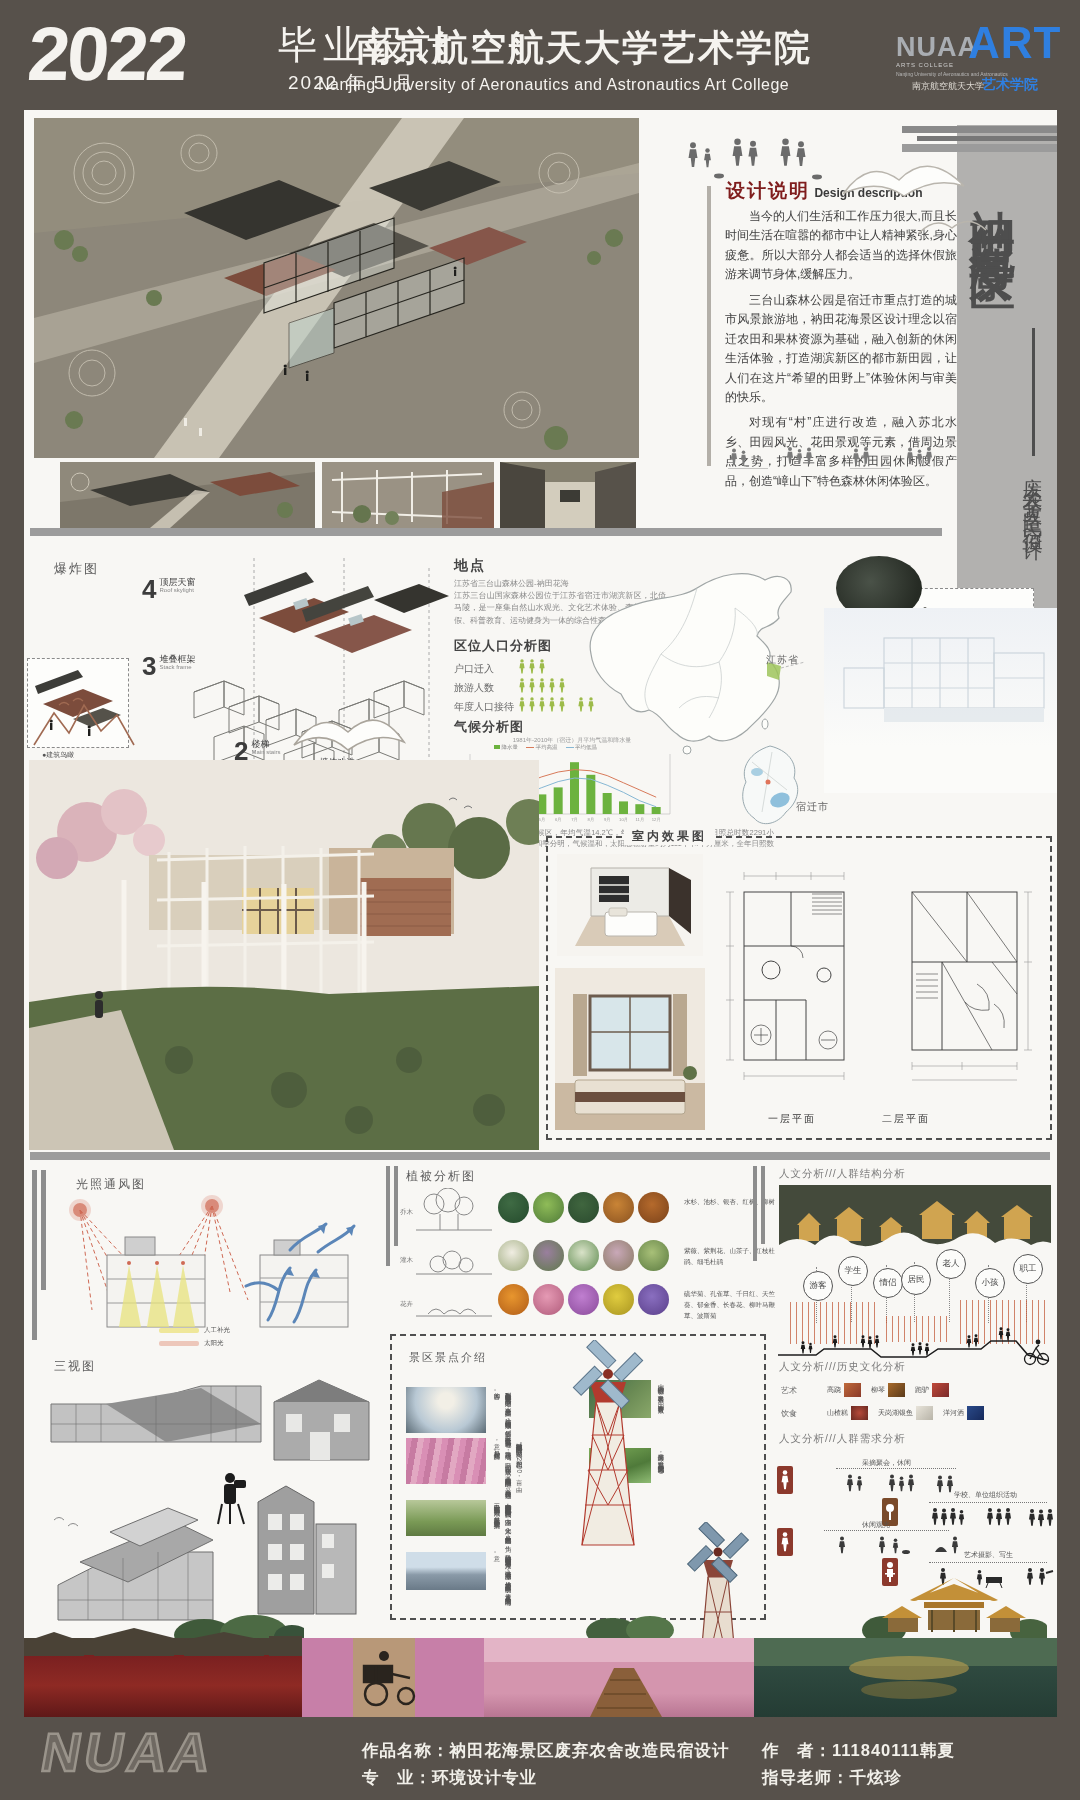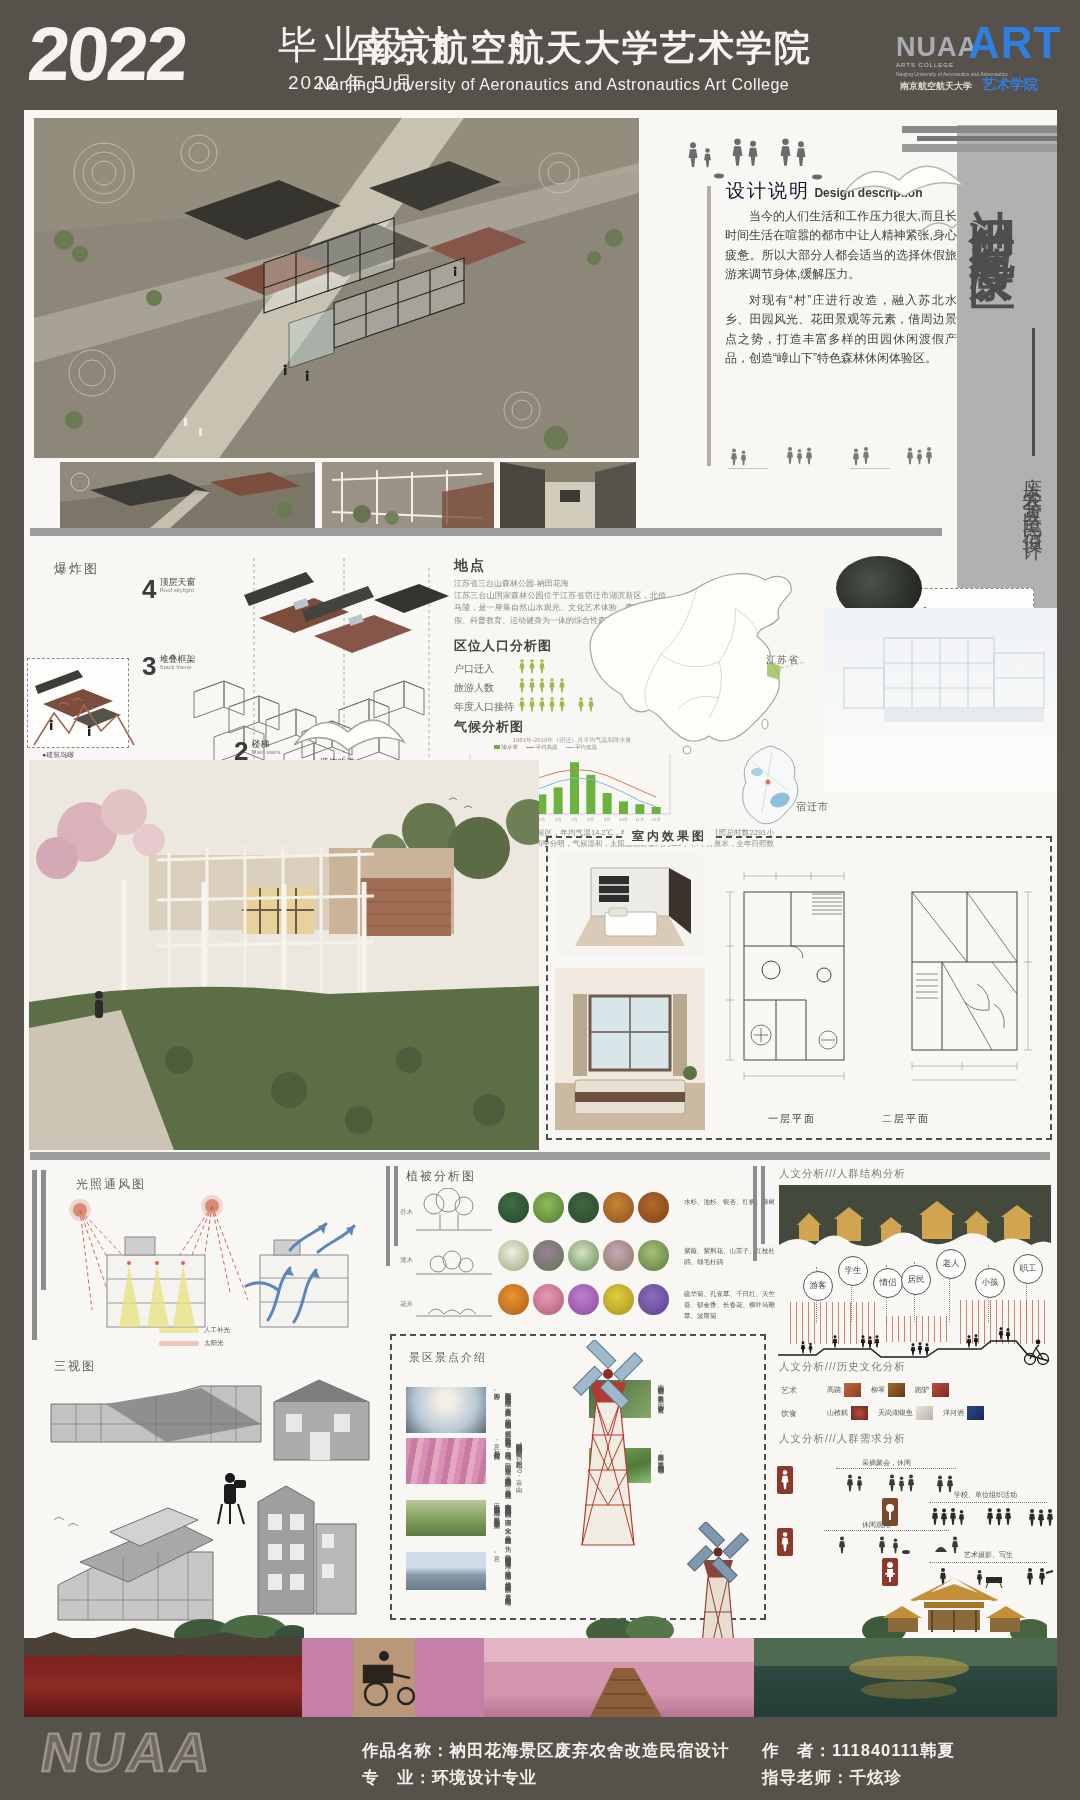--- a/index.html
+++ b/index.html
@@ -56,21 +56,21 @@
   <div class="ab wt" style="left:28px;top:10px;font-size:76px;font-weight:700;letter-spacing:-3px;transform:skewX(-4deg)">2022</div>
   <div class="ab wt" style="left:278px;top:18px;font-size:39px;font-weight:400;letter-spacing:6px">毕业设计</div>
   <div class="ab wt" style="left:288px;top:70px;font-size:19px;letter-spacing:2px">2022 年 5 月</div>
   <div class="ab wt" style="left:356px;top:24px;font-size:36px;font-weight:700;letter-spacing:2px">南京航空航天大学艺术学院</div>
   <div class="ab wt" style="left:318px;top:76px;font-size:16px;letter-spacing:.5px">Nanjing University of Aeronautics and Astronautics Art College</div>
   <div class="ab" style="left:896px;top:18px;width:170px;height:80px">
     <span class="ab" style="left:0;top:14px;font-size:27px;font-weight:800;color:#a9adb2;letter-spacing:1px">NUAA</span>
     <span class="ab" style="left:72px;top:0;font-size:44px;font-weight:800;color:#2f7fe0;letter-spacing:1px">ART</span>
     <span class="ab" style="left:0;top:44px;font-size:6px;color:#cfcfcf;letter-spacing:1px">ARTS COLLEGE</span>
     <span class="ab" style="left:0;top:53px;font-size:5px;color:#b8b8b8;white-space:nowrap">Nanjing University of Aeronautics and Astronautics</span>
-    <span class="ab" style="left:4px;top:62px;font-size:9px;color:#ddd9d2;font-weight:700">南京航空航天大学</span>
+    <span class="ab" style="left:16px;top:62px;font-size:9px;color:#ddd9d2;font-weight:400">南京航空航天大学</span>
     <span class="ab" style="left:86px;top:58px;font-size:14px;color:#2f7fe0;font-weight:800">艺术学院</span>
   </div>
 </div>
 
 <div class="ab poster">
 
   <svg class="ab" style="left:10px;top:8px" width="605" height="340" viewBox="0 0 605 340">
     <rect width="605" height="340" fill="#8d877a"></rect>
     <polygon points="0,0 605,0 605,55 0,115" fill="#97917f" opacity=".65"></polygon>
     <polygon points="0,200 605,45 605,75 0,245" fill="#c9c3b4" opacity=".45"></polygon>
@@ -157,25 +157,26 @@
     <use href="#sym-person" x="24" y="20" width="9" height="20"></use>
     <use href="#sym-person" x="52" y="10" width="13" height="29"></use>
     <use href="#sym-person" x="68" y="12" width="12" height="27"></use>
     <use href="#sym-person" x="100" y="10" width="13" height="29"></use>
     <use href="#sym-person" x="116" y="13" width="12" height="26"></use>
     <ellipse cx="40" cy="48" rx="5" ry="2.4"></ellipse>
       <ellipse cx="138" cy="49" rx="5" ry="2.4"></ellipse>
   </svg>
   <div class="ab" style="left:683px;top:76px;width:4px;height:280px;background:#b3afa8"></div>
   <div class="ab" style="left:702px;top:68px;width:260px">
-    <span style="font-size:19px;font-weight:400;color:#0f172a;letter-spacing:2px">设计说明</span>
+    <span style="font-size:19px;font-weight:700;color:#7f1d1d;letter-spacing:2px">设计说明</span>
     <span style="font-size:12px;font-weight:700;color:#3a3a3a">Design description</span>
   </div>
   <div class="ab" style="left:701px;top:97px;width:232px">
     <p class="para">当今的人们生活和工作压力很大,而且长时间生活在喧嚣的都市中让人精神紧张,身心疲惫。所以大部分人都会适当的选择休假旅游来调节身体,缓解压力。</p>
+    <p class="para">三台山森林公园是宿迁市重点打造的城市风景旅游地，衲田花海景区设计理念以宿迁农田和果林资源为基础，融入创新的休闲生活体验，打造湖滨新区的都市新田园，让人们在这片“希望的田野上”体验休闲与审美的快乐。</p>
     <p class="para">对现有“村”庄进行改造，融入苏北水乡、田园风光、花田景观等元素，借周边景点之势，打造丰富多样的田园休闲渡假产品，创造“嶂山下”特色森林休闲体验区。</p>
   </div>
   <svg class="ab" style="left:700px;top:330px" width="225" height="36" viewBox="0 0 225 36" fill="#7a7a7a">
     <use href="#sym-person" x="6" y="8" width="8" height="18"></use>
       <use href="#sym-person" x="16" y="10" width="7" height="16"></use>
     <use href="#sym-person" x="62" y="6" width="8" height="19"></use>
       <use href="#sym-person" x="72" y="8" width="7" height="17"></use>
       <use href="#sym-person" x="81" y="7" width="8" height="18"></use>
     <use href="#sym-person" x="128" y="8" width="8" height="18"></use>
       <use href="#sym-person" x="138" y="6" width="8" height="19"></use>

